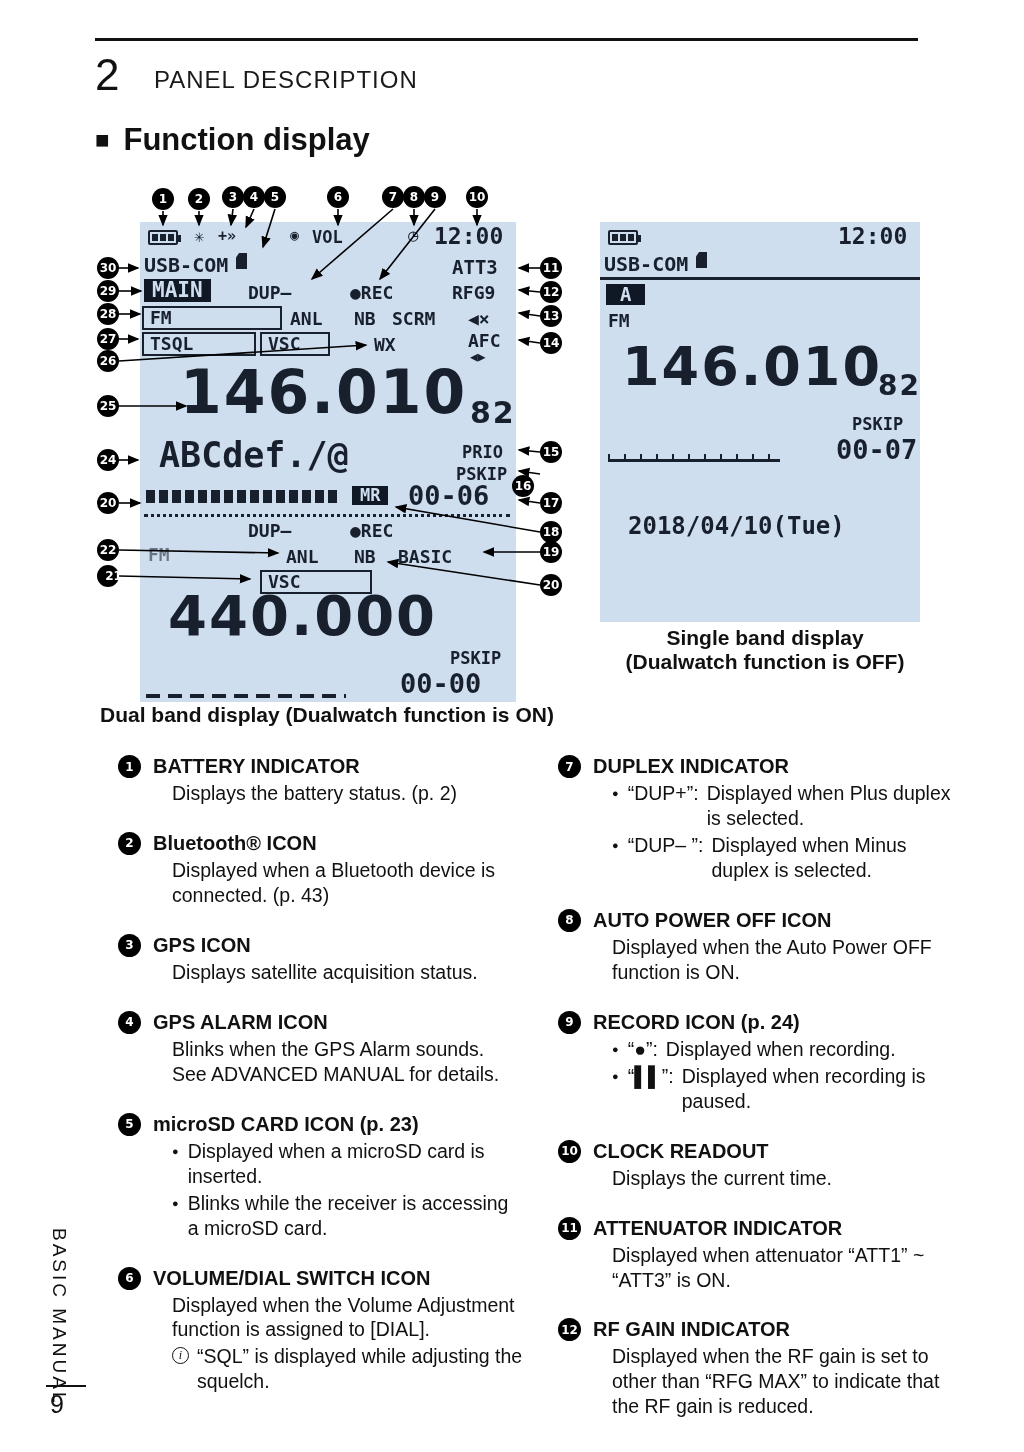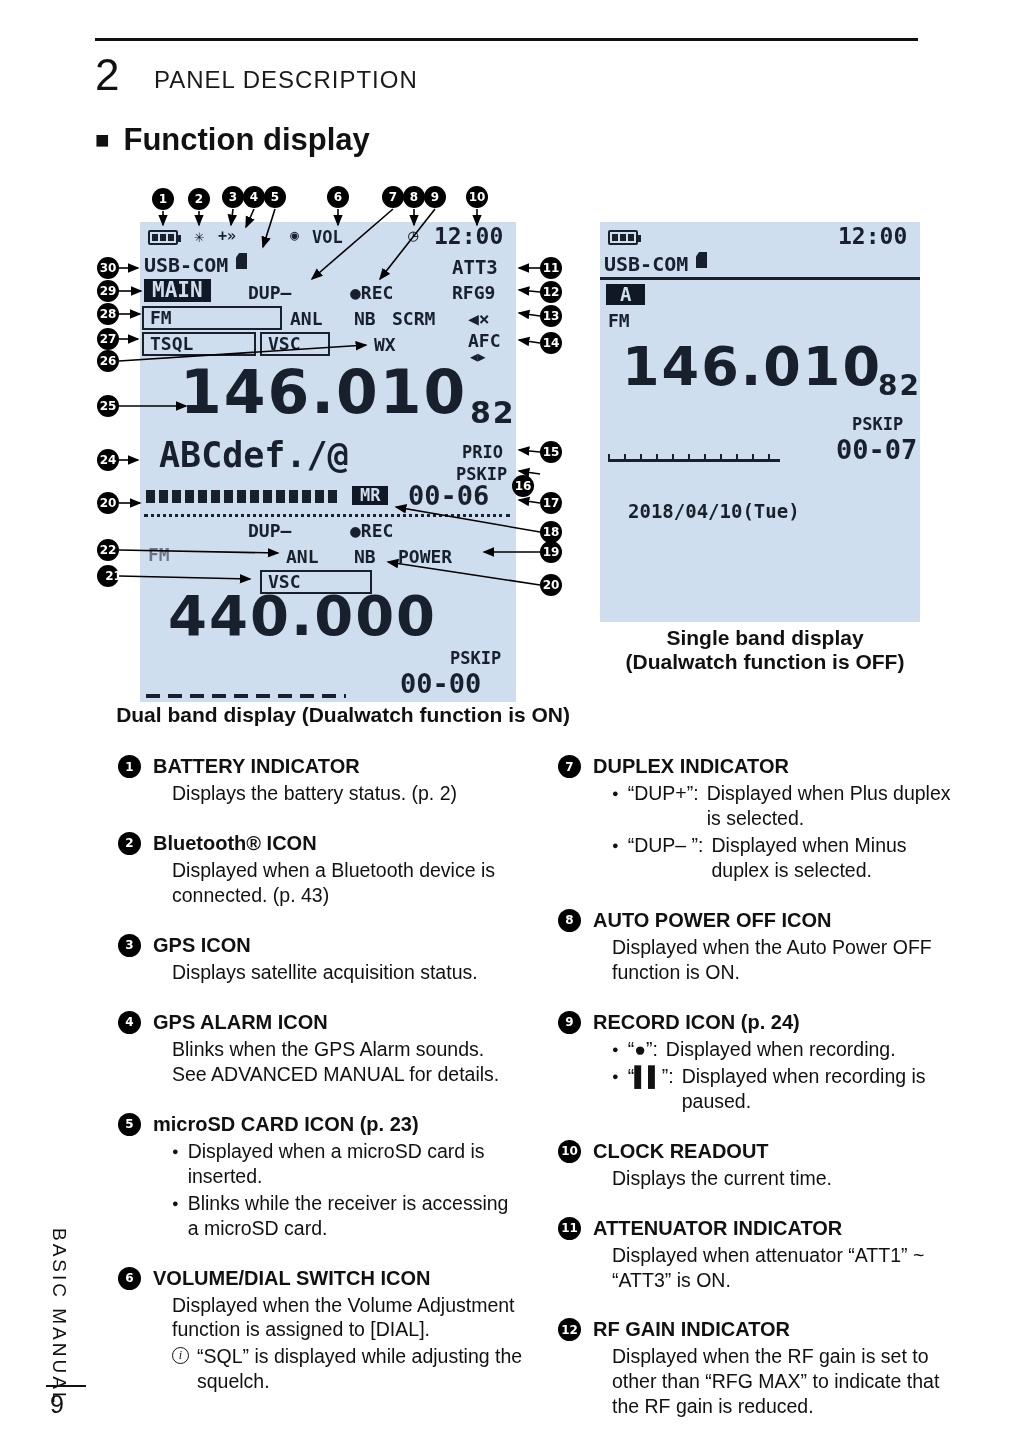--- a/index.html
+++ b/index.html
@@ -30,21 +30,21 @@
   .dotrule{position:absolute;border-top:3px dotted #18202e}
   .bars{position:absolute;display:flex;gap:4px}
   .bars i{width:9px;height:13px;background:#18202e;display:block}
   .scale{position:absolute;height:8px;border-bottom:3px solid #18202e;background:repeating-linear-gradient(90deg,#18202e 0 2px,transparent 2px 16px)}
   .dashes{position:absolute;height:4px;background:repeating-linear-gradient(90deg,#18202e 0 14px,transparent 14px 22px)}
 
   .arrows{position:absolute;left:0;top:0;pointer-events:none}
   .co{position:absolute;width:22px;height:22px;border-radius:50%;background:#000;color:#fff;font-size:12px;font-weight:700;display:flex;align-items:center;justify-content:center;font-family:"DejaVu Sans",sans-serif}
 
   .cap{position:absolute;font-weight:700;font-size:21px;color:#111}
-  .cap-dual{left:100px;top:703px;width:470px;text-align:right}
+  .cap-dual{left:100px;top:703px;width:470px;text-align:left}
   .cap-single1{left:600px;top:626px;width:330px;text-align:center}
   .cap-single2{left:600px;top:650px;width:330px;text-align:center}
   .cap-note{position:absolute;left:588px;top:706px;font-size:21px}
 
   .content{position:absolute;left:118px;top:755px;width:846px;display:flex;gap:34px}
   .col{flex:1;display:flex;flex-direction:column;gap:26px}
   .desc-head{display:flex;gap:12px;align-items:center}
   .badge{width:23px;height:23px;border-radius:50%;background:#000;color:#fff;font-size:12px;font-weight:700;display:flex;align-items:center;justify-content:center;flex:none;font-family:"DejaVu Sans",sans-serif}
   .desc-title{font-weight:700;font-size:20px}
   .desc-body{margin-left:54px;font-size:19.5px;line-height:1.28;margin-top:3px}
@@ -131,21 +131,21 @@
         </span>
       <span class="tok inv" style="left:212px;top:264px;font-size:17px">MR</span>
       <span class="tok" style="left:268px;top:260px;font-size:27px">00-06</span>
       <span class="dotrule" style="left:4px;top:292px;width:366px"></span>
 
       <span class="tok" style="left:108px;top:300px;font-size:18px">DUP–</span>
       <span class="tok" style="left:210px;top:300px;font-size:18px">●REC</span>
       <span class="tok dim" style="left:8px;top:324px;font-size:18px">FM</span>
       <span class="tok" style="left:146px;top:326px;font-size:18px">ANL</span>
       <span class="tok" style="left:214px;top:326px;font-size:18px">NB</span>
-      <span class="tok" style="left:258px;top:326px;font-size:18px">POWER</span>
+      <span class="tok" style="left:258px;top:326px;font-size:18px">BASIC</span>
       <span class="tok boxed" style="left:120px;top:348px;width:112px;height:24px;font-size:18px">VSC</span>
 
       <span class="tok freq" style="left:28px;top:366px;font-size:56px">440.000</span>
       <span class="tok" style="left:310px;top:428px;font-size:17px">PSKIP</span>
       <span class="tok" style="left:260px;top:448px;font-size:27px">00-00</span>
       <span class="dashes" style="left:6px;top:472px;width:200px"></span>
     </div>
 
     <div class="lcd lcd-single">
       <span class="batt" style="left:8px;top:8px">
@@ -157,21 +157,21 @@
       <span class="tok" style="left:4px;top:32px;font-size:20px">USB-COM</span>
       <span class="sd" style="left:96px;top:30px"></span>
       <span class="hline" style="left:0;top:55px;width:320px;height:3px"></span>
       <span class="tok inv" style="left:6px;top:62px;font-size:19px;padding:1px 14px">A</span>
       <span class="tok" style="left:8px;top:90px;font-size:18px">FM</span>
       <span class="tok freq" style="left:22px;top:118px;font-size:54px">146.010</span>
       <span class="tok freq" style="left:278px;top:150px;font-size:28px">82</span>
       <span class="tok" style="left:252px;top:194px;font-size:17px">PSKIP</span>
       <span class="tok" style="left:236px;top:214px;font-size:27px">00-07</span>
       <span class="scale" style="left:8px;top:232px;width:172px"></span>
-      <span class="tok" style="left:28px;top:280px;font-size:19px">2018/04/10(Tue)</span>
+      <span class="tok" style="left:28px;top:292px;font-size:24px">2018/04/10(Tue)</span>
     </div>
 
     <svg class="arrows" width="1024" height="748">
       <defs>
         <marker id="ah" markerWidth="9" markerHeight="8" refX="6.5" refY="3" orient="auto">
           <path d="M0,0 L7.5,3 L0,6 Z" fill="#000"></path>
         </marker>
       </defs>
       <g stroke="#000" stroke-width="1.6" fill="none" marker-end="url(#ah)">
         <line x1="163" y1="211" x2="163" y2="225"></line>

